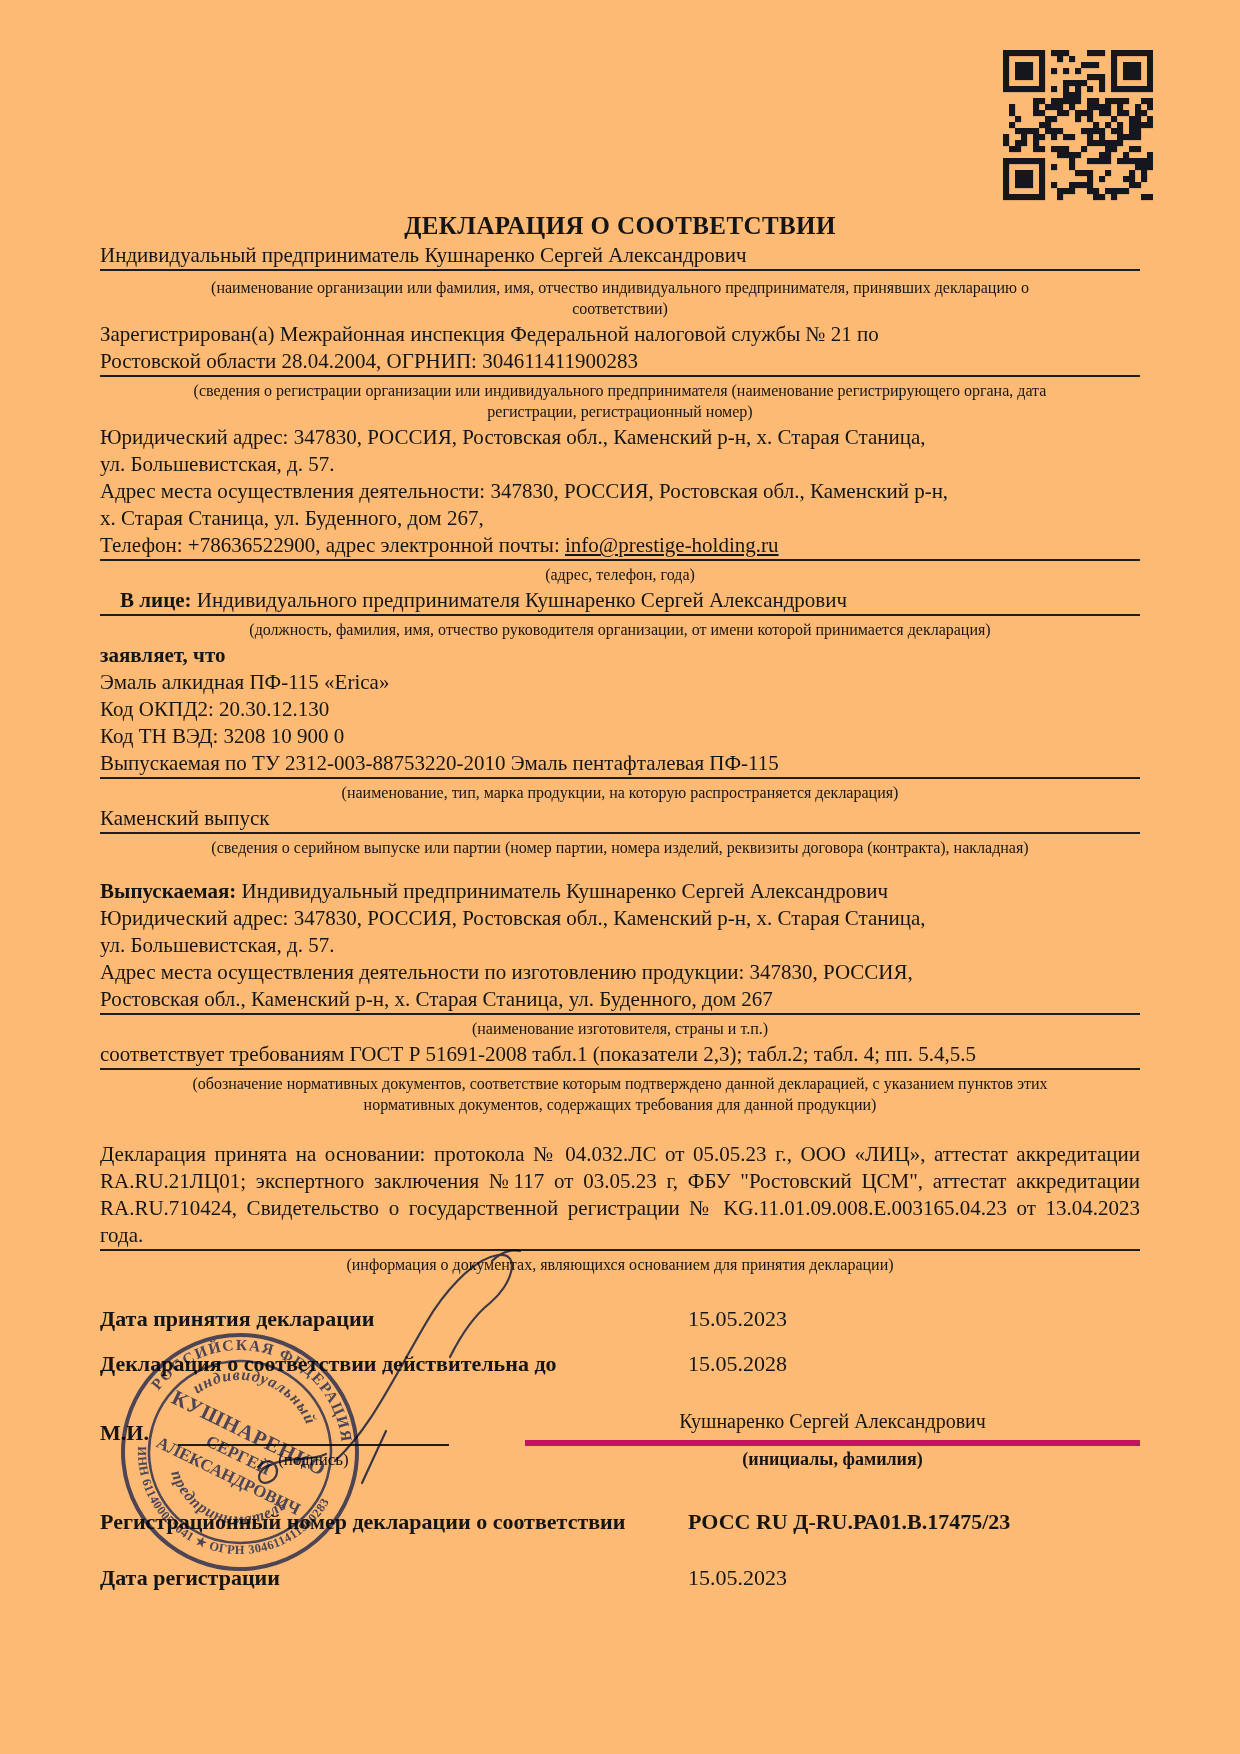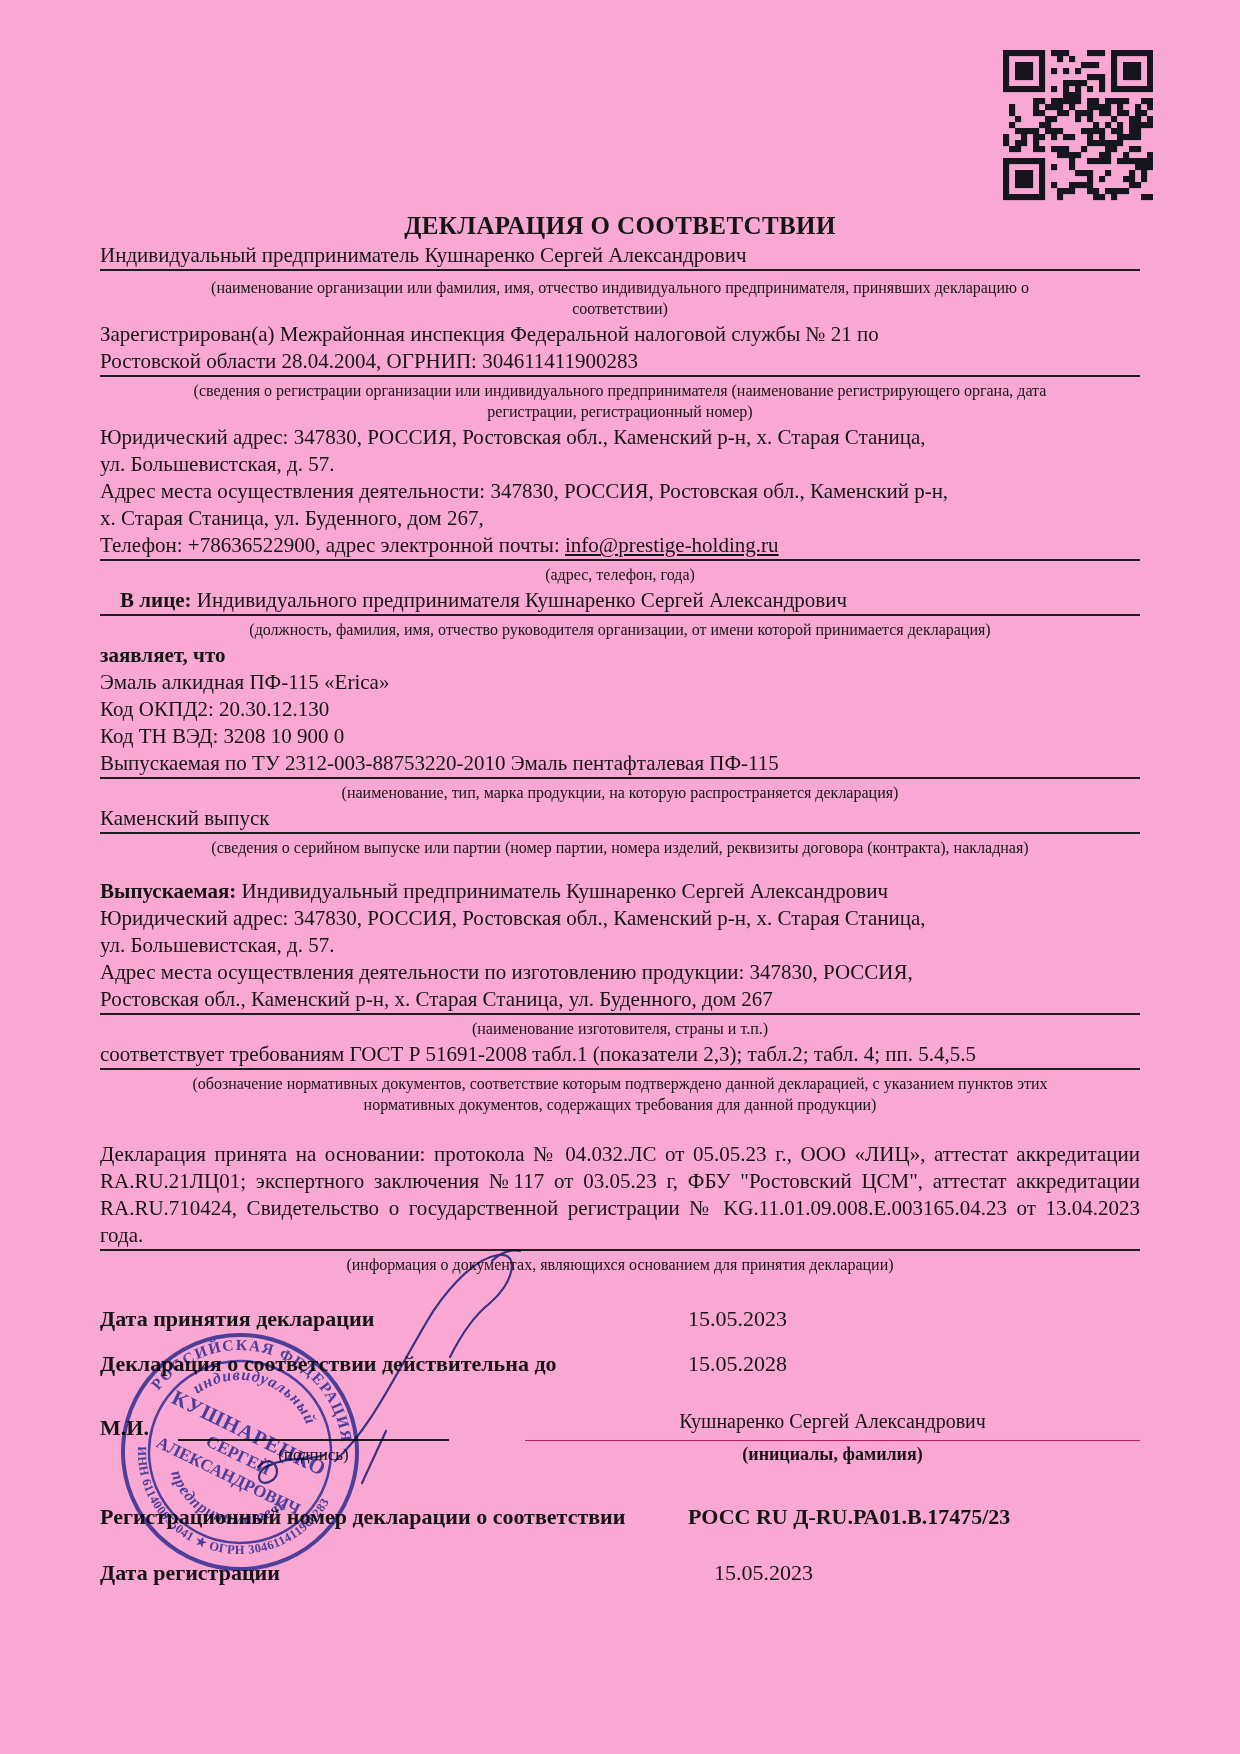--- a/index.html
+++ b/index.html
@@ -1,16 +1,16 @@
 <!DOCTYPE html>
 <html><head>
 <meta charset="utf-8">
 <style>
   html,body{margin:0;padding:0;background:#ffffff;}
-  .page{position:relative;width:1240px;height:1754px;background:#f9a8d4;overflow:hidden;
+  .page{position:relative;width:1240px;height:1754px;background:#fdba74;overflow:hidden;
         font-family:"Liberation Serif","DejaVu Serif",serif;color:#151515;}
   .content{position:absolute;left:100px;top:212px;width:1040px;}
   .t{font-size:21px;line-height:27px;}
   .b{font-weight:bold;}
   .ul{border-bottom:2px solid #1d1d1d;}
   .caption{font-size:16px;line-height:21px;text-align:center;padding:3px 0 2px 0;}
   h1{font-size:25px;line-height:28px;font-weight:bold;text-align:center;margin:0 0 2px 0;letter-spacing:.4px;}
   .email{text-decoration:underline;}
   .inline-row{display:flex;}
   .inline-row .lead{white-space:pre;margin-left:20px;}
@@ -23,21 +23,21 @@
   .kv .lbl{font-weight:bold;flex:0 0 588px;}
   .kv .val{flex:1;}
   .kv.bold-val .val{font-weight:bold;}
   .sig-row{display:flex;margin-top:30px;align-items:flex-end;}
   .sig-mp{width:78px;font-weight:bold;font-size:22px;line-height:27px;padding-bottom:26px;}
   .sig-left{width:271px;}
   .sig-left .line{height:30px;border-bottom:2px solid #1d1d1d;}
   .sig-left .caption{font-size:17px;}
   .sig-spacer{width:76px;}
   .sig-right{flex:1;}
-  .sig-right .name{text-align:center;font-size:20px;line-height:26px;padding-bottom:6px;border-bottom:1px solid #be185d;}
+  .sig-right .name{text-align:center;font-size:20px;line-height:26px;padding-bottom:6px;border-bottom:6px solid #be185d;}
   .sig-right .caption{font-weight:bold;font-size:18px;}
   .overlay{position:absolute;pointer-events:none;}
   .stamp{mix-blend-mode:multiply;opacity:.9;}
   .signature{mix-blend-mode:multiply;opacity:.92;}
 </style>
 </head>
 <body>
 
 <div class="page">
 
@@ -428,21 +428,21 @@
         <div class="name">Кушнаренко Сергей Александрович</div>
         <div class="caption">(инициалы, фамилия)</div>
       </div>
     </div>
 
     <div class="kv bold-val" style="margin-top:36px;">
       <div class="lbl">Регистрационный номер декларации о соответствии</div>
       <div class="val">РОСС RU Д-RU.РА01.В.17475/23</div>
     </div>
 
-    <div class="kv" style="margin-top:28px;gap:26px;">
+    <div class="kv" style="margin-top:28px;">
       <div class="lbl">Дата регистрации</div>
       <div class="val">15.05.2023</div>
     </div>
 
   </div>
 
   <svg class="overlay stamp" style="left:116px;top:1328px;" width="248" height="248" viewBox="0 0 248 248">
     <defs>
       <path id="arcTopOuter" d="M 22,124 A 102,102 0 0 1 226,124" fill="none"></path>
       <path id="arcBotOuter" d="M 22,124 A 102,102 0 0 0 226,124" fill="none"></path>

